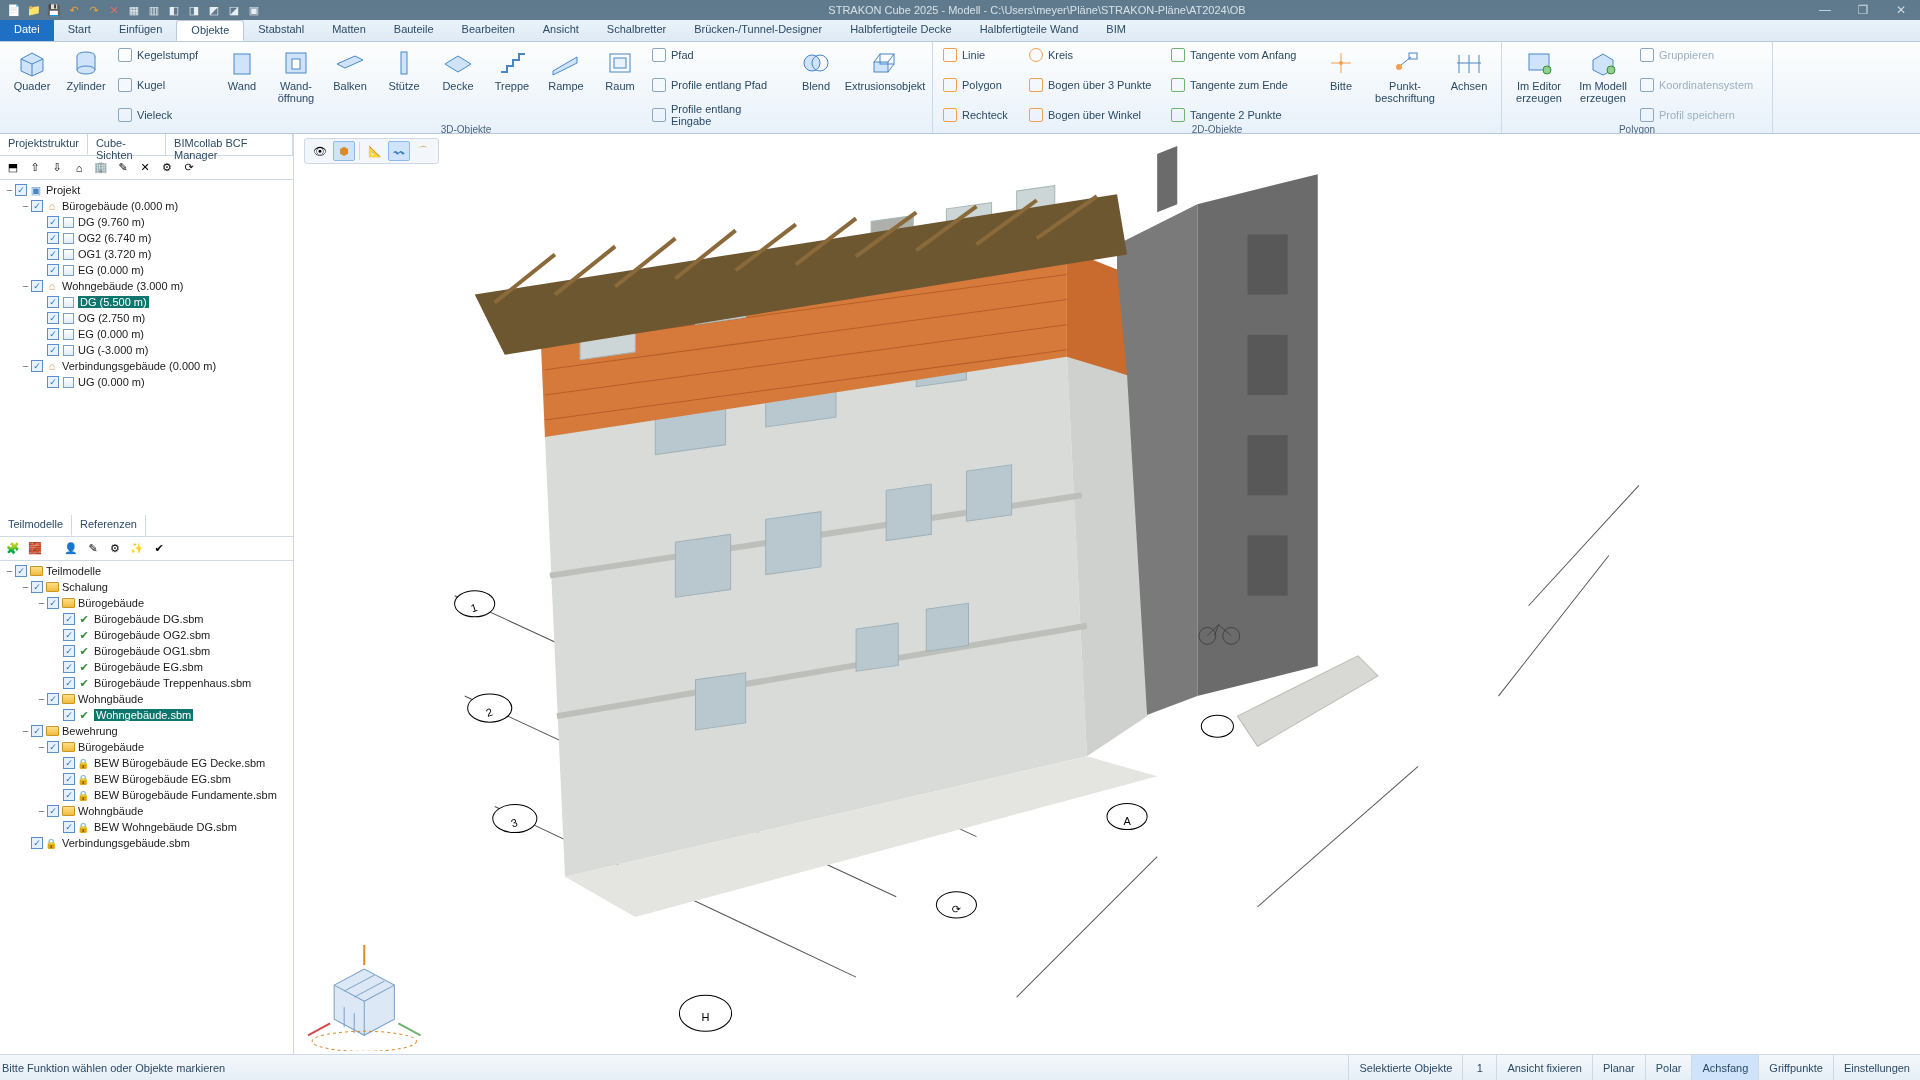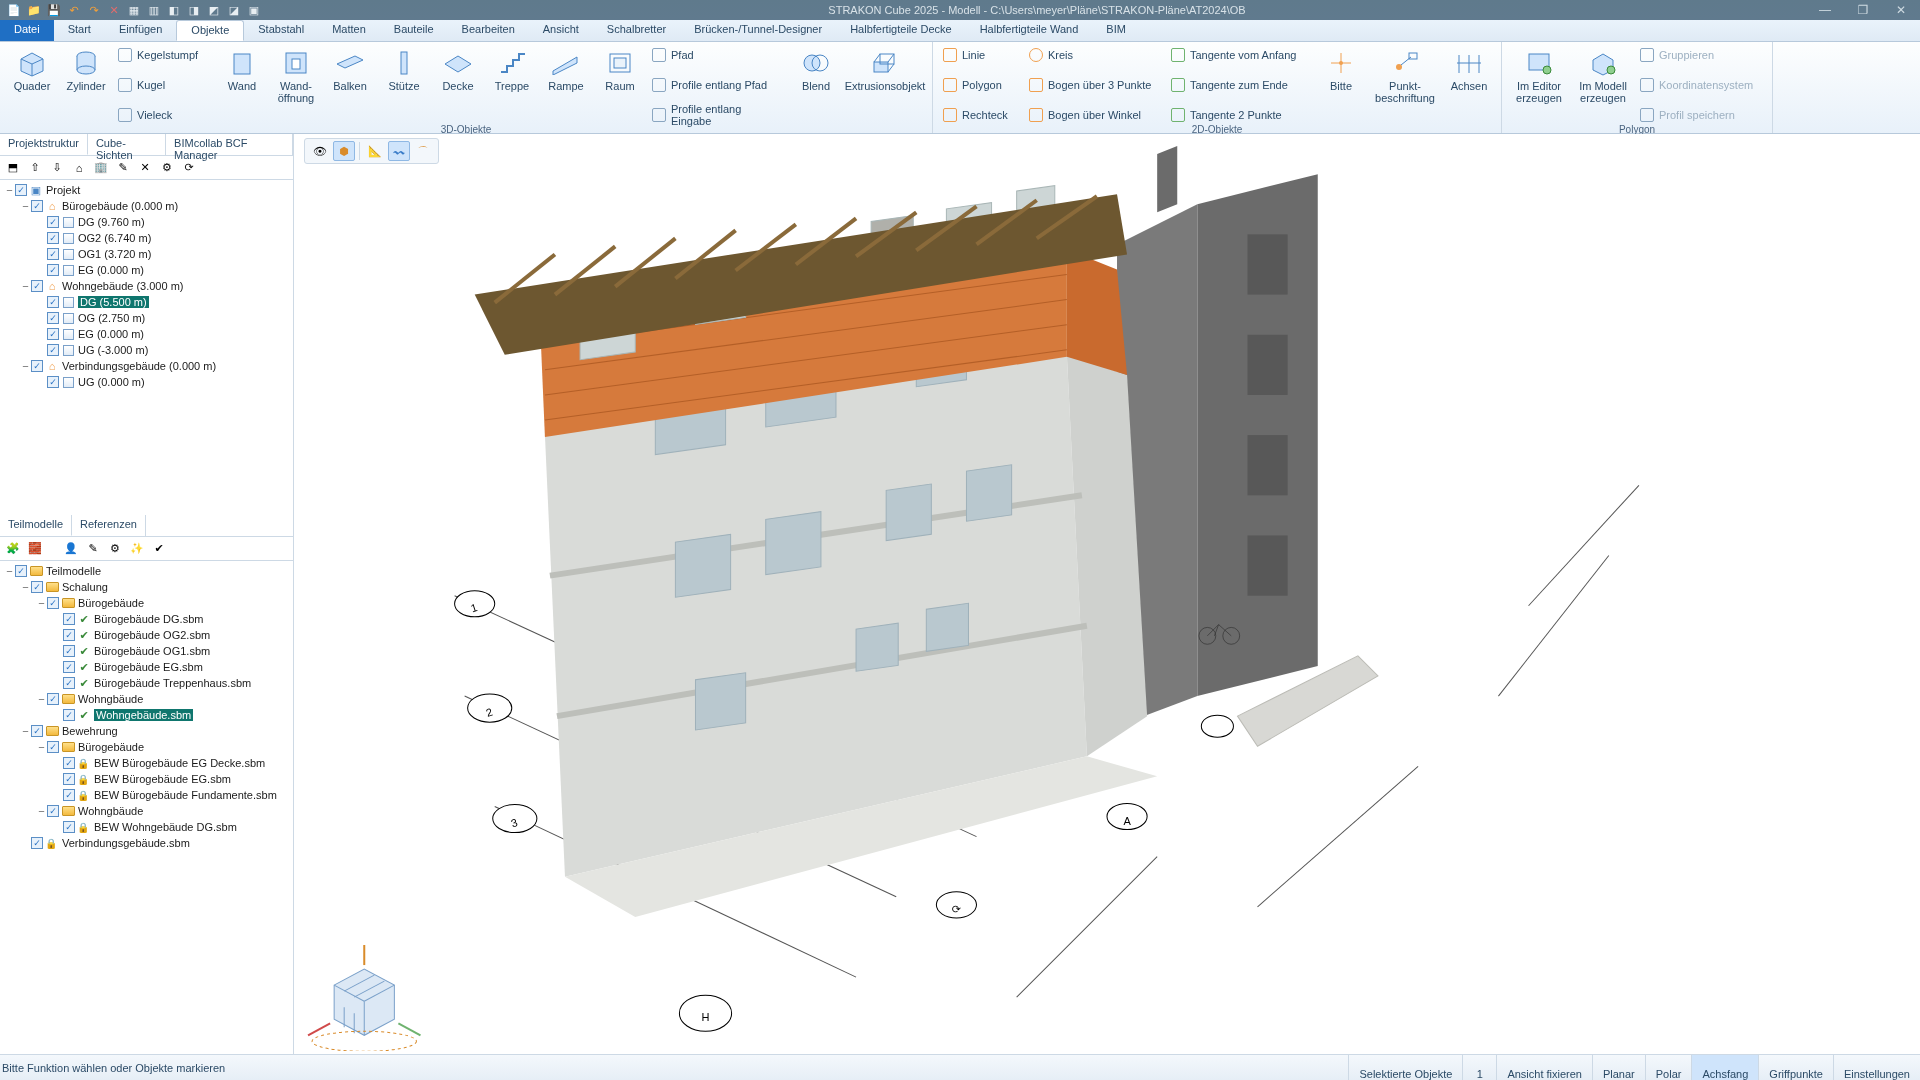--- a/index.html
+++ b/index.html
@@ -50,21 +50,21 @@
 
 .viewport { position:absolute; top:134px; left:294px; right:0; bottom:26px; background:#ffffff; }
 .vtoolbar { position:absolute; top:4px; left:10px; height:26px; background:#f3f7fb; border:1px solid #cdd9e5; border-radius:3px; display:flex; align-items:center; gap:2px; padding:0 4px; }
 .vtoolbar .vb { width:22px; height:20px; display:flex; align-items:center; justify-content:center; border-radius:2px; }
 .vtoolbar .vb.active { background:#cfe4fb; border:1px solid #8fb8e4; }
 .vtoolbar .sep { width:1px; height:18px; background:#cdd9e5; margin:0 2px; }
 
 
 .status { position:absolute; bottom:0; left:0; right:0; height:26px; background:linear-gradient(#f4f8fc,#e6eef6); border-top:1px solid #cdd9e5; display:flex; align-items:center; font-size:11px; color:#2b4a66; }
 .status .left { padding-left:2px; flex:1; }
-.status .cell { padding:0 10px; border-left:1px solid #cdd9e5; height:100%; display:flex; align-items:flex-end; }
+.status .cell { padding:0 10px; border-left:1px solid #cdd9e5; height:100%; display:flex; align-items:center; }
 .status .cell.active { background:#cfe4fb; }
 
 
 .svgico { display:block; }
 .folder-ic { width:13px; height:10px; background:linear-gradient(#ffe08a,#f3b93e); border:1px solid #c99525; border-radius:1px; }
 .level-ic { width:11px; height:11px; background:linear-gradient(#fff,#e2ecf7); border:1px solid #7aa0c9; }
 .lock-ic { font-size:10px; color:#7a7a7a; }
 
 
 .building { position:absolute; inset:0; }

